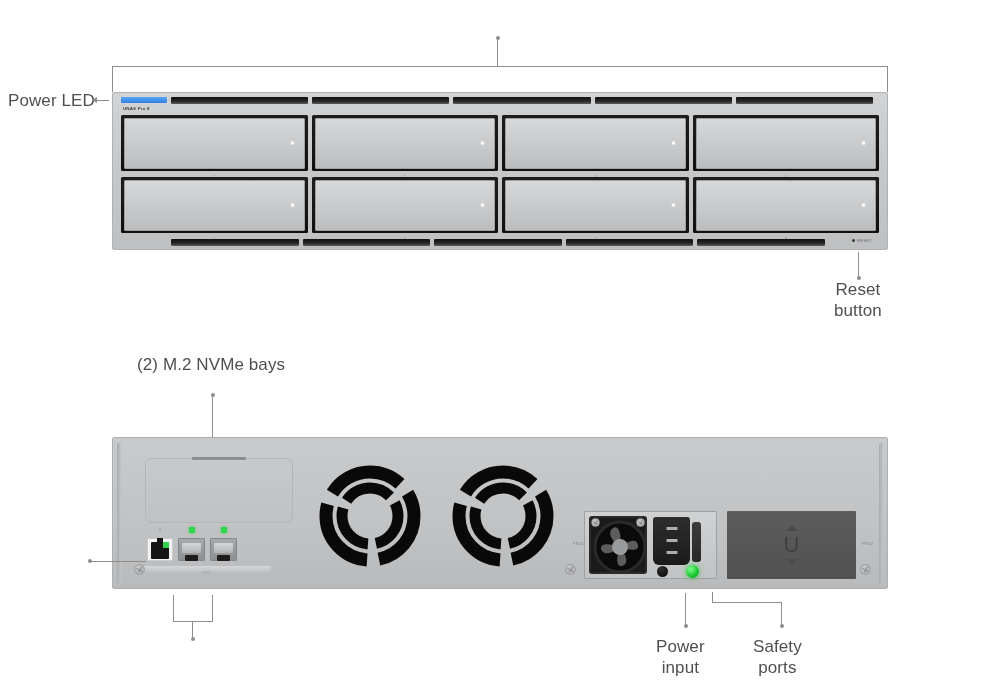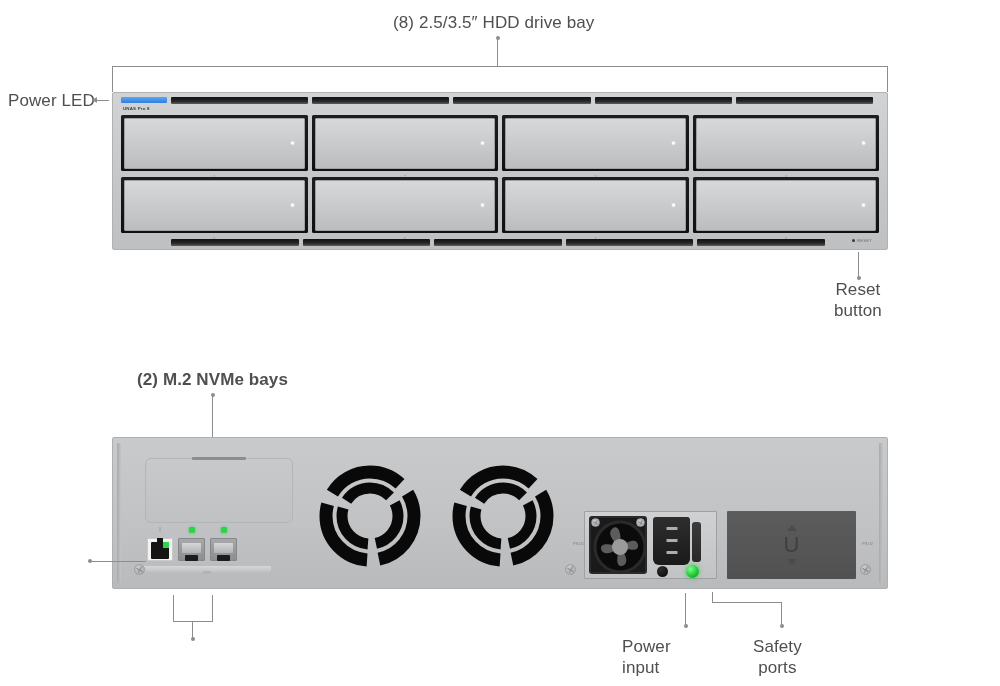--- a/index.html
+++ b/index.html
@@ -288,21 +288,20 @@
     border-right: 5px solid transparent;
   }
   #blank-tri-up { top: 14px; border-bottom: 6px solid #4b4b4b; }
   #blank-tri-dn { bottom: 14px; border-top: 6px solid #4b4b4b; }
 </style>
 </head>
 <body>
 
 <div id="diagram">
 
-  <div class="callout" style="left:393px; top:12px;">(8) 2.5/3.5″ HDD drive bay</div>
   <div class="ln v" style="left:497px; top:38px; height:28px;"></div>
   <div class="dot" style="left:495.5px; top:36px;"></div>
 
   <div class="ln h" style="left:112px; top:66px; width:776px;"></div>
   <div class="ln v" style="left:112px; top:66px; height:26px;"></div>
   <div class="ln v" style="left:887px; top:66px; height:26px;"></div>
 
   <div class="callout" style="left:8px; top:90px;">Power LED</div>
   <div class="ln h" style="left:97px; top:100px; width:12px;"></div>
   <div class="arrow-l" style="left:92px; top:96.5px;"></div>
@@ -389,21 +388,21 @@
       </div>
 
     </div>
   </div>
 
   <div class="ln v" style="left:858px; top:252px; height:26px;"></div>
   <div class="dot" style="left:856.5px; top:276px;"></div>
   <div class="callout" style="left:834px; top:279px; text-align:center;">Reset
 button</div>
 
-  <div class="callout" style="left:137px; top:369px;font-weight:bold;">(2) M.2 NVMe bays</div>
+  <div class="callout" style="left:137px; top:354px;">(2) M.2 NVMe bays</div>
   <div class="dot" style="left:210.5px; top:393px;"></div>
   <div class="ln v" style="left:212px; top:395px; height:62px;"></div>
 
   <div id="rear">
 
     <div class="rail l"></div>
     <div class="rail r"></div>
 
     <div id="nvme-cover">
       <div id="nvme-notch"></div>
@@ -500,21 +499,21 @@
   <div class="dot" style="left:88px; top:559px;"></div>
 
   <div class="ln v" style="left:173px; top:595px; height:26px;"></div>
   <div class="ln v" style="left:212px; top:595px; height:26px;"></div>
   <div class="ln h" style="left:173px; top:621px; width:40px;"></div>
   <div class="ln v" style="left:192px; top:621px; height:18px;"></div>
   <div class="dot" style="left:190.5px; top:637px;"></div>
 
   <div class="ln v" style="left:685px; top:593px; height:33px;"></div>
   <div class="dot" style="left:683.5px; top:624px;"></div>
-  <div class="callout" style="left:622px; top:636px; text-align:left;">Power
+  <div class="callout" style="left:656px; top:636px; text-align:center;">Power
 input</div>
 
   <div class="ln v" style="left:712px; top:592px; height:10px;"></div>
   <div class="ln h" style="left:712px; top:602px; width:69px;"></div>
   <div class="ln v" style="left:781px; top:602px; height:24px;"></div>
   <div class="dot" style="left:779.5px; top:624px;"></div>
   <div class="callout" style="left:753px; top:636px; text-align:center;">Safety
 ports</div>
 
 </div>

